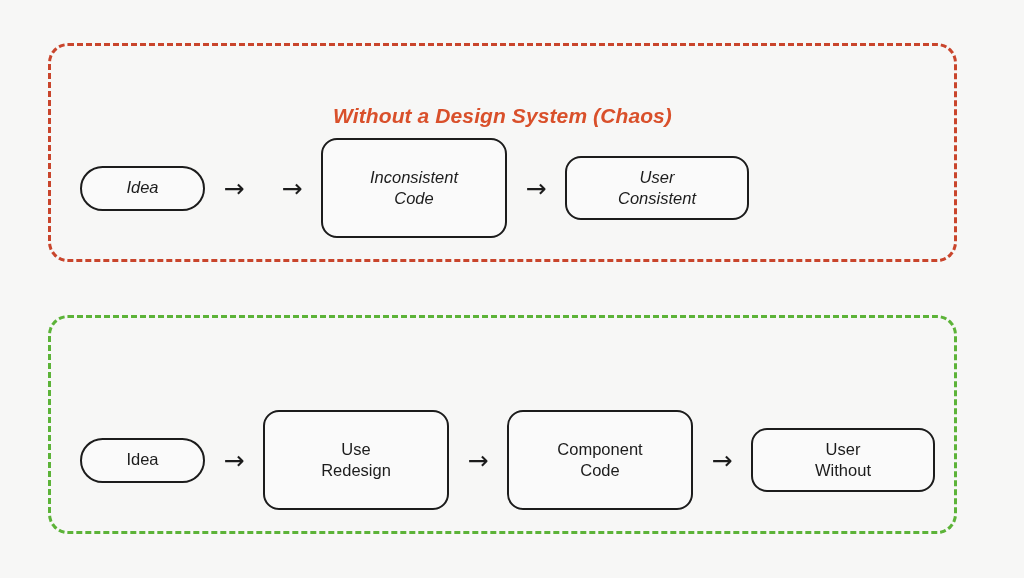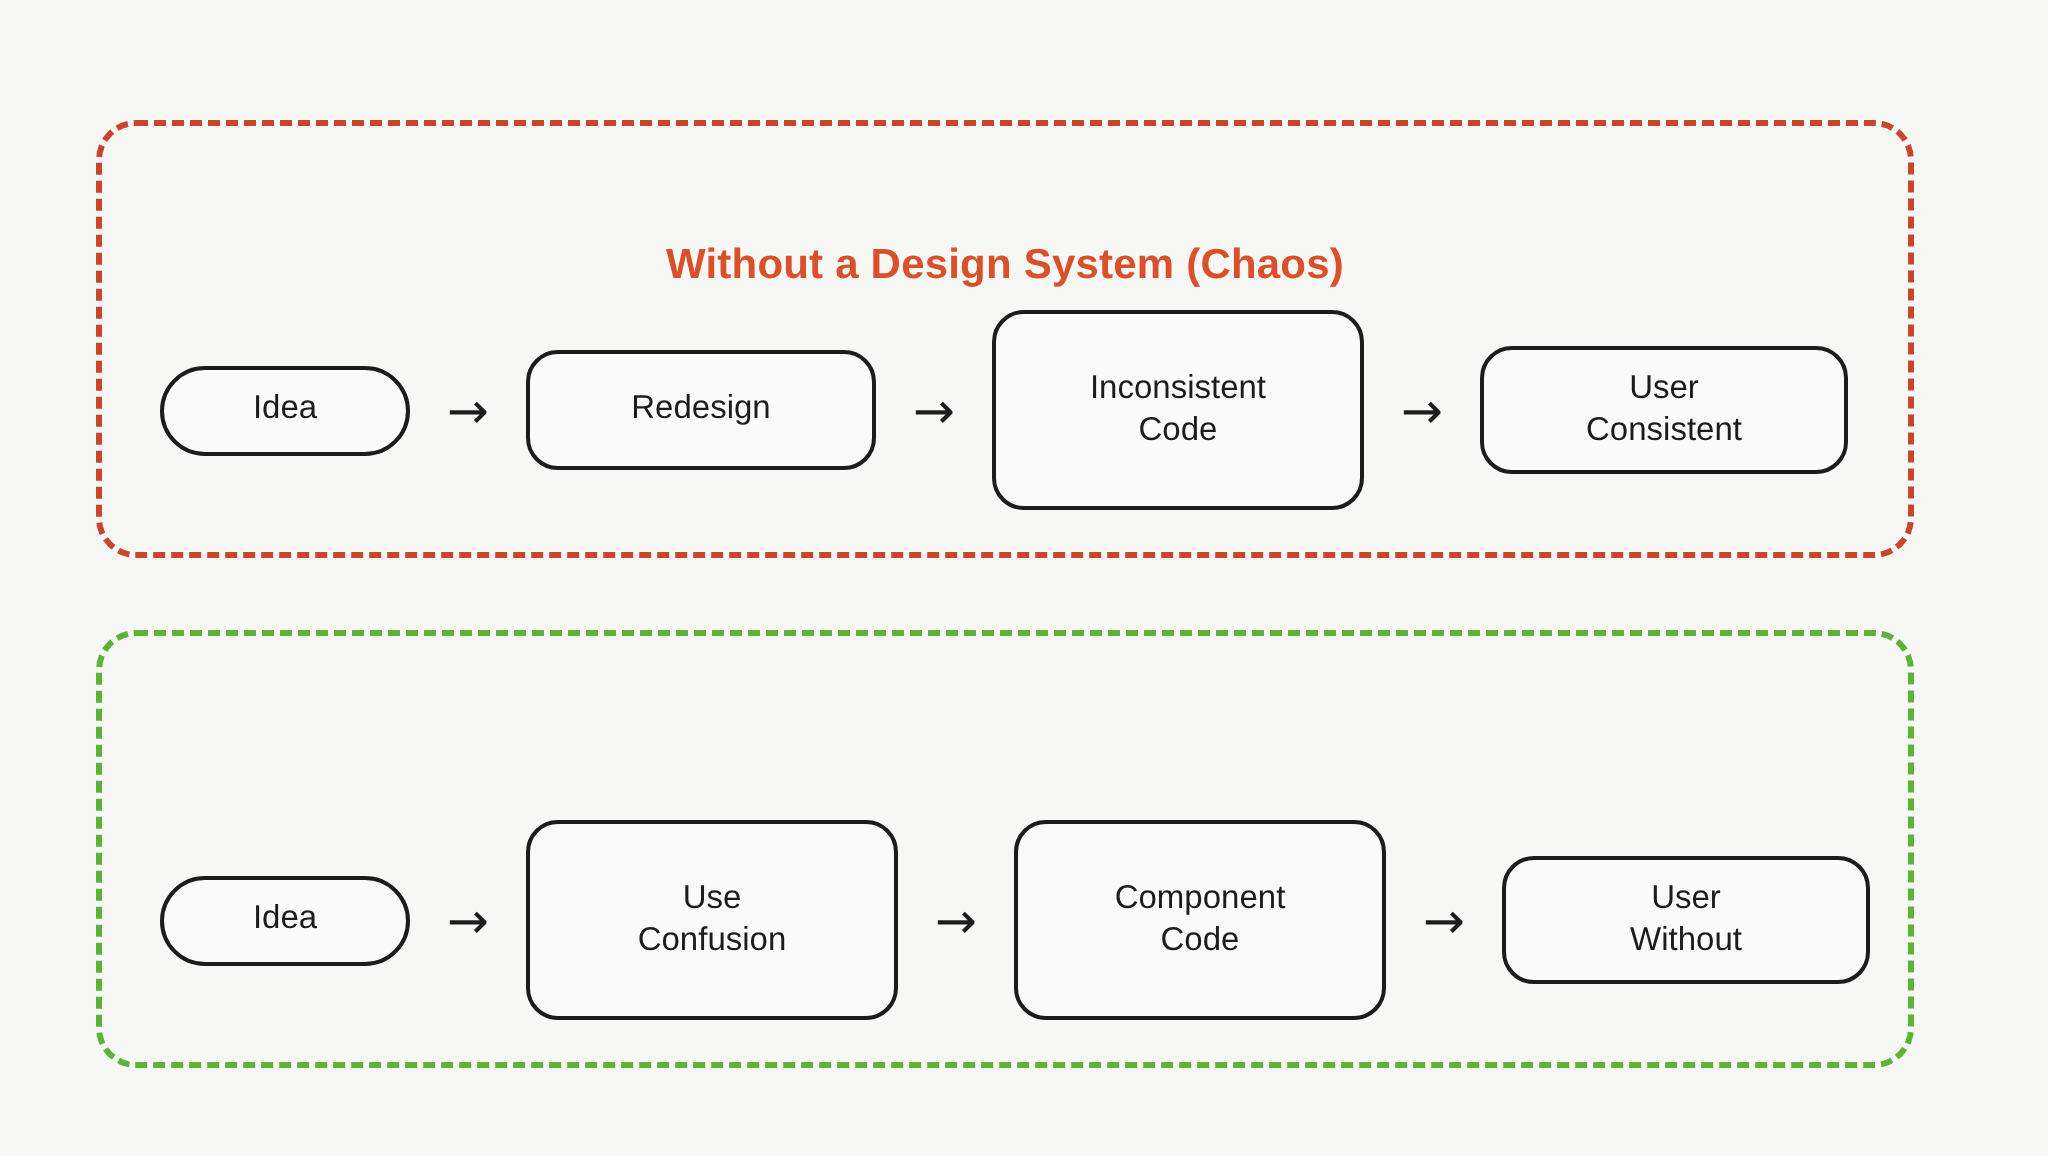--- a/index.html
+++ b/index.html
@@ -28,23 +28,24 @@
     position: absolute;
     left: 48px;
     width: 909px;
     box-sizing: border-box;
     border-style: dashed;
     border-width: 3px;
     border-radius: 20px;
     background: transparent;
   }
   .panel--chaos {
-    top: 60px;
+    top: 43px;
     height: 219px;
     border-color: #c9452c;
+    font-style: italic;
   }
   .panel--clarity {
     top: 315px;
     height: 219px;
     border-color: #5cb338;
   }
 
   
   .panel-title {
     position: absolute;
@@ -123,23 +124,20 @@
     <h2 class="panel-title">Without a Design System (Chaos)</h2>
 
     <div class="flow">
 
       <div class="node node--sm">
         <span class="node-label">Idea</span>
       </div>
 
       <div class="arrow">→</div>
 
-      <div class="node node--md">
-        <span class="node-label">Redesign</span>
-      </div>
 
       <div class="arrow">→</div>
 
       <div class="node node--lg">
         <span>
           <span>Inconsistent</span><br>
           <span>Code</span>
         </span>
       </div>
 
@@ -161,21 +159,21 @@
 
       <div class="node node--sm">
         <span class="node-label">Idea</span>
       </div>
 
       <div class="arrow">→</div>
 
       <div class="node node--lg">
         <span>
           <span>Use</span><br>
-          <span>Confusion</span>
+          <span>Redesign</span>
         </span>
       </div>
 
       <div class="arrow">→</div>
 
       <div class="node node--lg">
         <span>
           <span>Component</span><br>
           <span>Code</span>
         </span>

